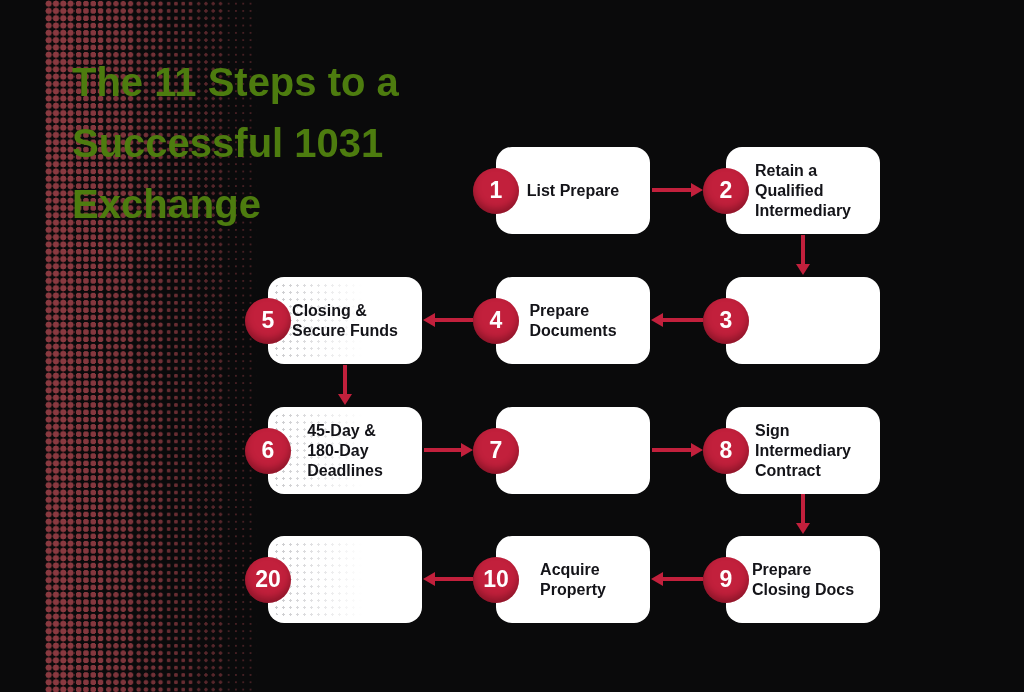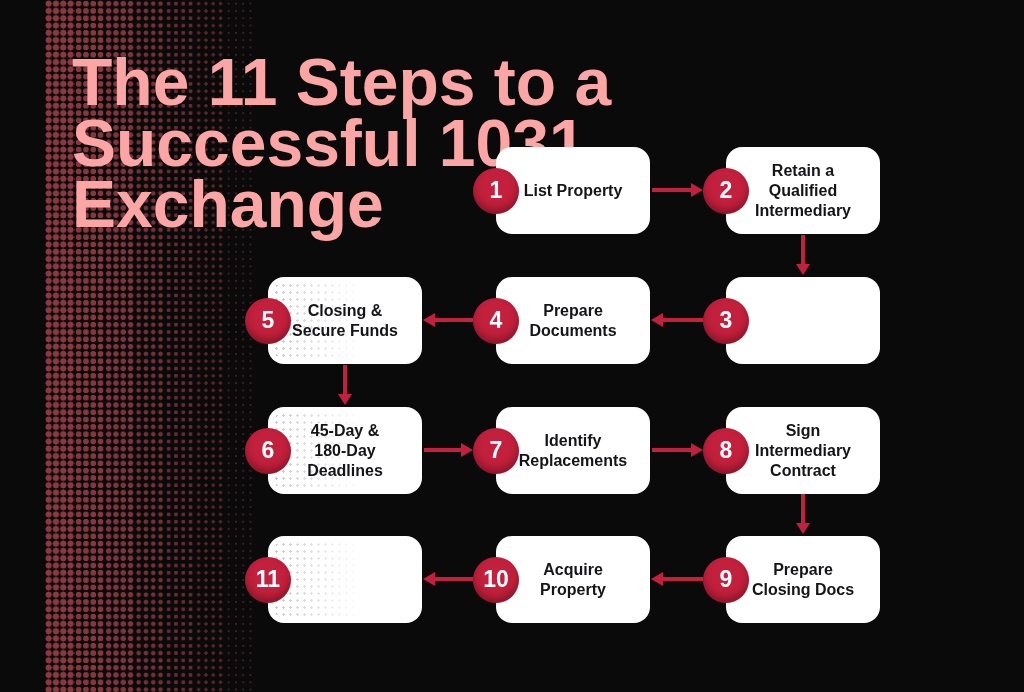--- a/index.html
+++ b/index.html
@@ -24,37 +24,37 @@
   .ht2{left:75px;width:30px;background-image:radial-gradient(circle,rgba(138,57,64,.96) 2.8px,transparent 3.2px);background-size:7.3px 7.3px;}
   .ht3{left:105px;width:30px;background-image:radial-gradient(circle,rgba(138,57,64,.9) 2.5px,transparent 2.9px);background-size:7.3px 7.3px;}
   .ht4{left:135px;width:30px;background-image:radial-gradient(circle,rgba(138,57,64,.82) 2.1px,transparent 2.5px);background-size:7.3px 7.3px;}
   .ht5{left:165px;width:30px;background-image:radial-gradient(circle,rgba(138,57,64,.72) 1.8px,transparent 2.2px);background-size:7.3px 7.3px;}
   .ht6{left:195px;width:30px;background-image:radial-gradient(circle,rgba(138,57,64,.6) 1.4px,transparent 1.8px);background-size:7.3px 7.3px;}
   .ht7{left:225px;width:32px;background-image:radial-gradient(circle,rgba(138,57,64,.45) 1.0px,transparent 1.4px);background-size:7.3px 7.3px;}
 
   
   .title{
     position:absolute;left:72px;top:52px;
-    color:#fca5a5;font-size:66px;font-weight:bold;
+    color:#4d7c0f;font-size:40px;font-weight:bold;
     line-height:61px;white-space:pre-line;letter-spacing:0;
   }
 
   
   .box{
     position:absolute;width:154px;height:87px;
     background:var(--box);border-radius:16px;
     display:flex;align-items:center;justify-content:center;
     z-index:2;
   }
   .c1{left:268px}.c2{left:496px}.c3{left:726px}
   .r1{top:147px}.r2{top:277px}.r3{top:407px}.r4{top:536px}
   .box .label{
     position:relative;z-index:2;
     font-size:16px;font-weight:bold;color:var(--ink);
-    line-height:20px;text-align:center;white-space:pre-line;
+    line-height:20px;text-align:left;white-space:pre-line;
     padding:0 4px;
   }
   
   .box.dotted::before{
     content:"";position:absolute;inset:5px;border-radius:11px;z-index:1;
     background-image:radial-gradient(circle,rgba(110,110,118,.38) 1.1px,transparent 1.4px);
     background-size:7px 7px;
     -webkit-mask-image:linear-gradient(to right,#000,transparent 62%);
     mask-image:linear-gradient(to right,#000,transparent 62%);
   }
@@ -108,21 +108,21 @@
     <div class="ht ht6"></div>
     <div class="ht ht7"></div>
   </div>
 
   <h1 class="title">The 11 Steps to a
 Successful 1031
 Exchange</h1>
 
   <div class="box r1 c2">
     <span class="badge">1</span>
-    <div class="label">List Property</div>
+    <div class="label">List Prepare</div>
   </div>
   <div class="box r1 c3">
     <span class="badge">2</span>
     <div class="label">Retain a
 Qualified
 Intermediary</div>
   </div>
 
   <div class="box r2 c3">
     <span class="badge">3</span>
@@ -139,42 +139,40 @@
   </div>
 
   <div class="box r3 c1 dotted">
     <span class="badge">6</span>
     <div class="label">45-Day &amp;
 180-Day
 Deadlines</div>
   </div>
   <div class="box r3 c2">
     <span class="badge">7</span>
-    <div class="label">Identify
-Replacements</div>
   </div>
   <div class="box r3 c3">
     <span class="badge">8</span>
     <div class="label">Sign
 Intermediary
 Contract</div>
   </div>
 
   <div class="box r4 c3">
     <span class="badge">9</span>
     <div class="label">Prepare
 Closing Docs</div>
   </div>
   <div class="box r4 c2">
     <span class="badge">10</span>
     <div class="label">Acquire
 Property</div>
   </div>
   <div class="box r4 c1 dotted">
-    <span class="badge">11</span>
+    <span class="badge">20</span>
   </div>
 
   <div class="arrow right a12"></div>
   <div class="arrow down  a23"></div>
   <div class="arrow left  a34"></div>
   <div class="arrow left  a45"></div>
   <div class="arrow down  a56"></div>
   <div class="arrow right a67"></div>
   <div class="arrow right a78"></div>
   <div class="arrow down  a89"></div>

